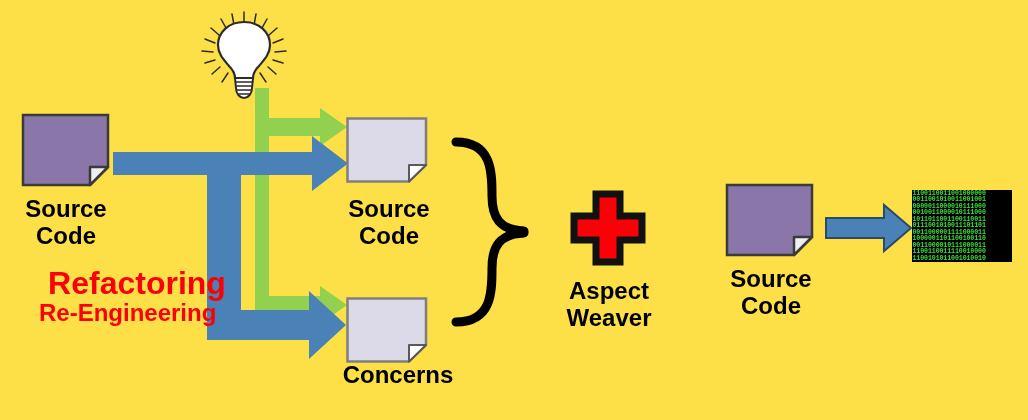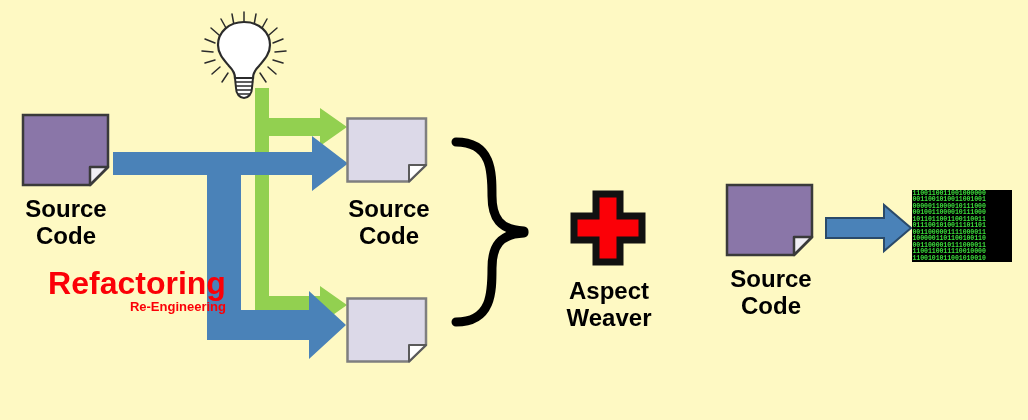--- a/index.html
+++ b/index.html
@@ -1,17 +1,17 @@
 <!DOCTYPE html>
 <html><head>
 <meta charset="utf-8">
 <style>
   html,body{margin:0;padding:0;background:#ffffff;}
   body{font-family:"Liberation Sans",sans-serif;}
-  #stage{position:relative;width:1028px;height:420px;background:#fef9c3;overflow:hidden;}
+  #stage{position:relative;width:1028px;height:420px;background:#fde047;overflow:hidden;}
   .lbl{position:absolute;font-weight:bold;color:#000;text-align:center;line-height:1.12;white-space:pre-line;letter-spacing:0px;}
   .lbl-red{color:#fb0007;}
   .doc{position:absolute;}
   svg{display:block;overflow:visible;}
   .layer{position:absolute;left:0;top:0;width:1028px;height:420px;}
 </style>
 </head>
 <body>
 
 <div id="stage">
@@ -80,33 +80,34 @@
   </svg>
 
   <svg class="doc" style="left:20px;top:112px;width:92px;height:76px;" viewBox="0 0 92 76">
     <path d="M3,3 L88,3 L88,55 L70,73 L3,73 Z" fill="#8a76a8" stroke="#3a3a3a" stroke-width="2.5"></path>
     <path d="M88,55 L70,55 L70,73 Z" fill="#f0eef5" stroke="#3a3a3a" stroke-width="2.5" stroke-linejoin="round"></path>
   </svg>
   <div class="lbl" style="left:6px;top:196px;width:120px;font-size:24px;">Source
 Code</div>
 
   <div class="lbl lbl-red" style="left:42px;top:266px;width:190px;font-size:32px;text-align:center;">Refactoring</div>
-  <div class="lbl lbl-red" style="left:8px;top:300px;width:218px;font-size:13px;text-align:right;">Re-Engineering</div>
+  <div class="lbl lbl-red" style="left:39px;top:300px;width:218px;font-size:24px;text-align:left;">Re-Engineering</div>
 
   <svg class="doc" style="left:345px;top:116px;width:84px;height:68px;" viewBox="0 0 84 68">
     <path d="M2.5,2.5 L81,2.5 L81,49 L64,65.5 L2.5,65.5 Z" fill="#dcd9e8" stroke="#7f7f7f" stroke-width="2.5"></path>
     <path d="M81,49 L64,49 L64,65.5 Z" fill="#ffffff" stroke="#5a5a5a" stroke-width="2" stroke-linejoin="round"></path>
   </svg>
   <div class="lbl" style="left:330px;top:196px;width:118px;font-size:24px;">Source
 Code</div>
 
   <svg class="doc" style="left:345px;top:296px;width:84px;height:68px;" viewBox="0 0 84 68">
     <path d="M2.5,2.5 L81,2.5 L81,49 L64,65.5 L2.5,65.5 Z" fill="#dcd9e8" stroke="#7f7f7f" stroke-width="2.5"></path>
     <path d="M81,49 L64,49 L64,65.5 Z" fill="#ffffff" stroke="#5a5a5a" stroke-width="2" stroke-linejoin="round"></path>
   </svg>
+  <div class="lbl" style="left:318px;top:362px;width:160px;font-size:24px;">Concerns</div>
 
   <svg class="doc" style="left:568px;top:188px;width:80px;height:80px;" viewBox="0 0 80 80">
     <path d="M28,6 L52,6 L52,28 L74,28 L74,52 L52,52 L52,74 L28,74 L28,52 L6,52 L6,28 L28,28 Z" fill="#fb0007" stroke="#111111" stroke-width="7" stroke-linejoin="miter"></path>
   </svg>
   <div class="lbl" style="left:540px;top:278px;width:138px;font-size:24px;">Aspect
 Weaver</div>
 
   <svg class="doc" style="left:724px;top:182px;width:92px;height:76px;" viewBox="0 0 92 76">
     <path d="M3,3 L88,3 L88,55 L70,73 L3,73 Z" fill="#8a76a8" stroke="#3a3a3a" stroke-width="2.5"></path>
     <path d="M88,55 L70,55 L70,73 Z" fill="#f0eef5" stroke="#3a3a3a" stroke-width="2.5" stroke-linejoin="round"></path>

